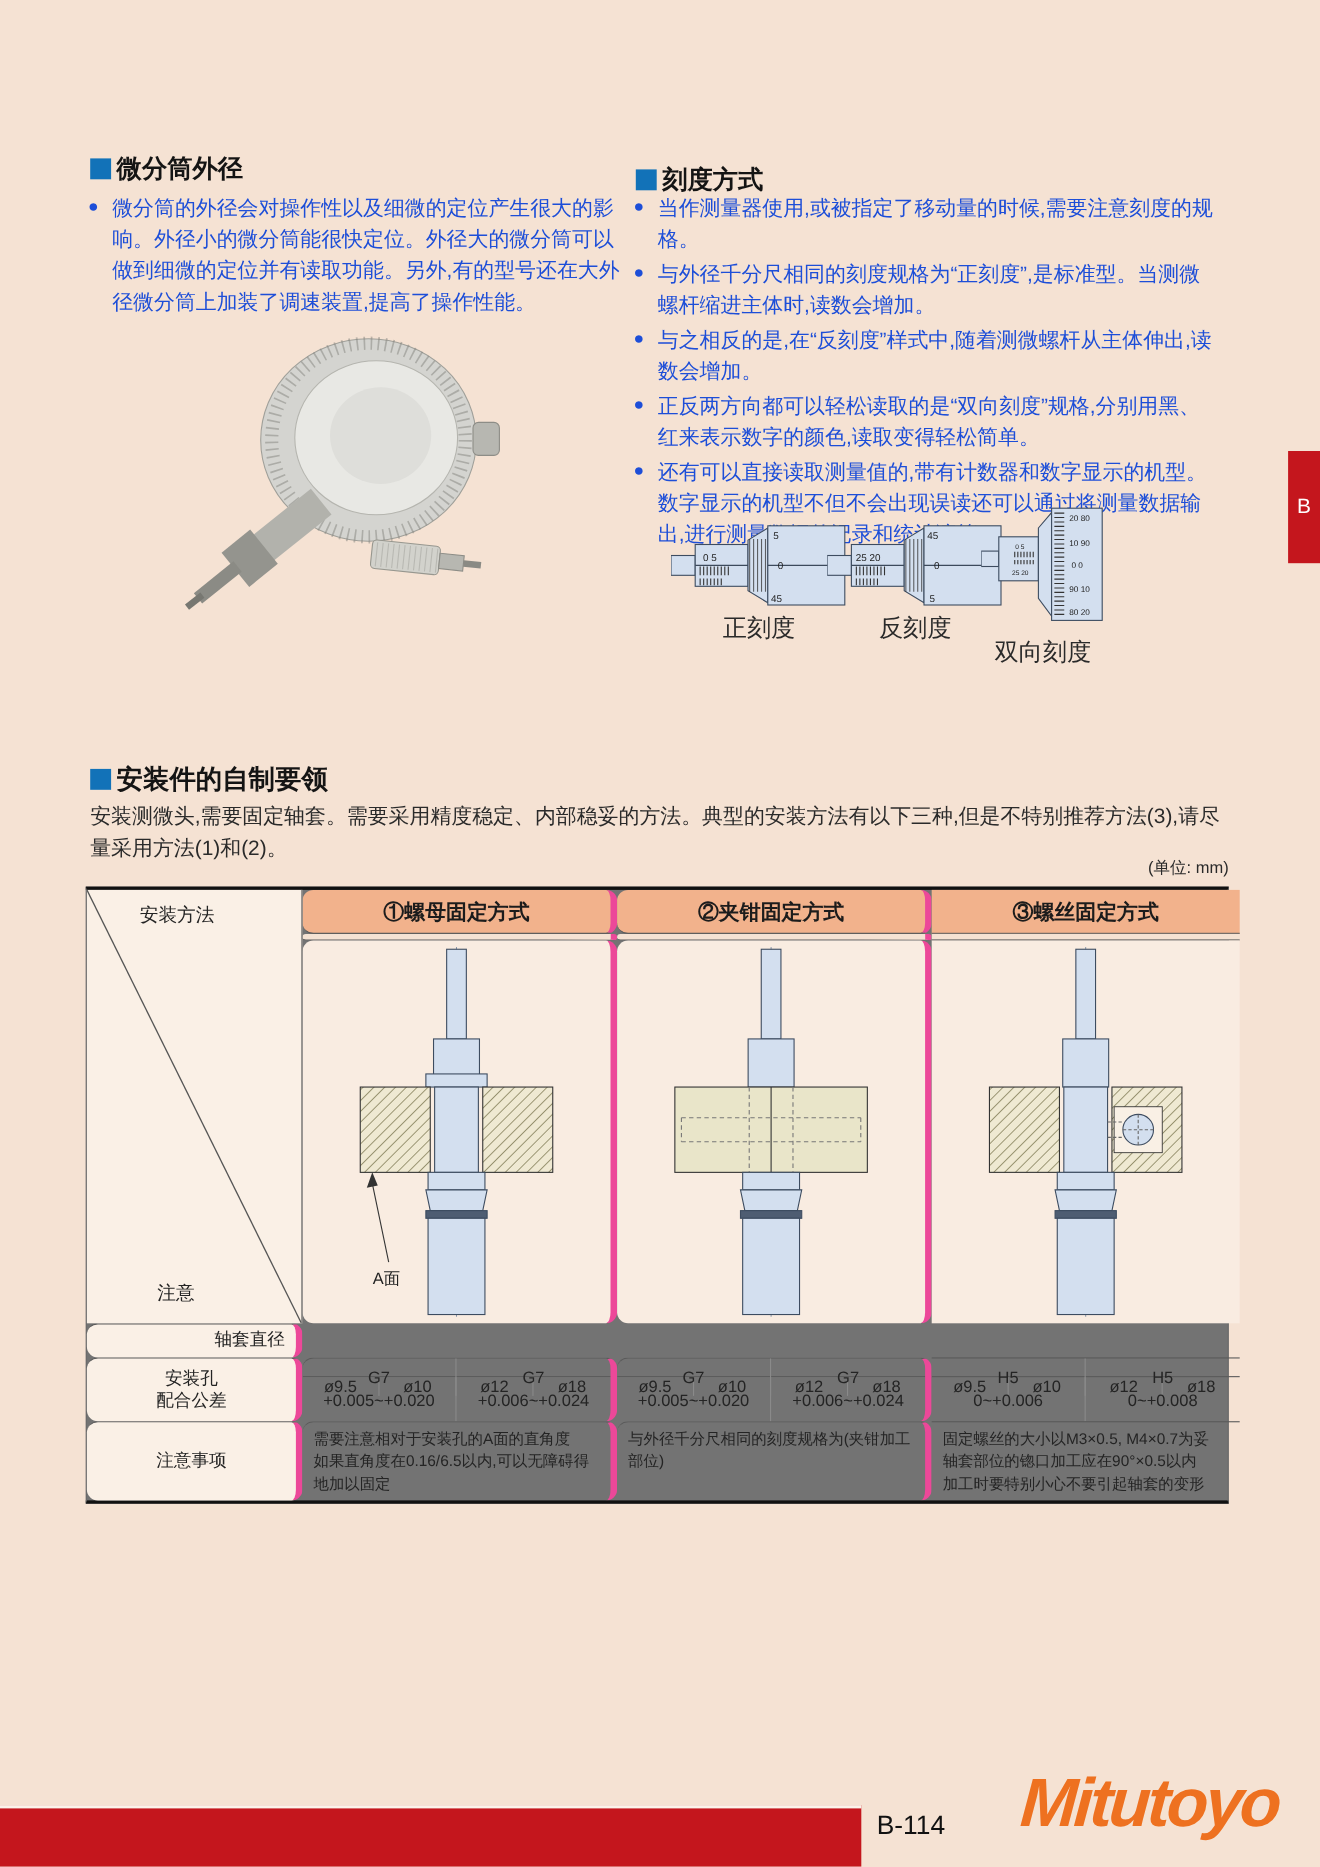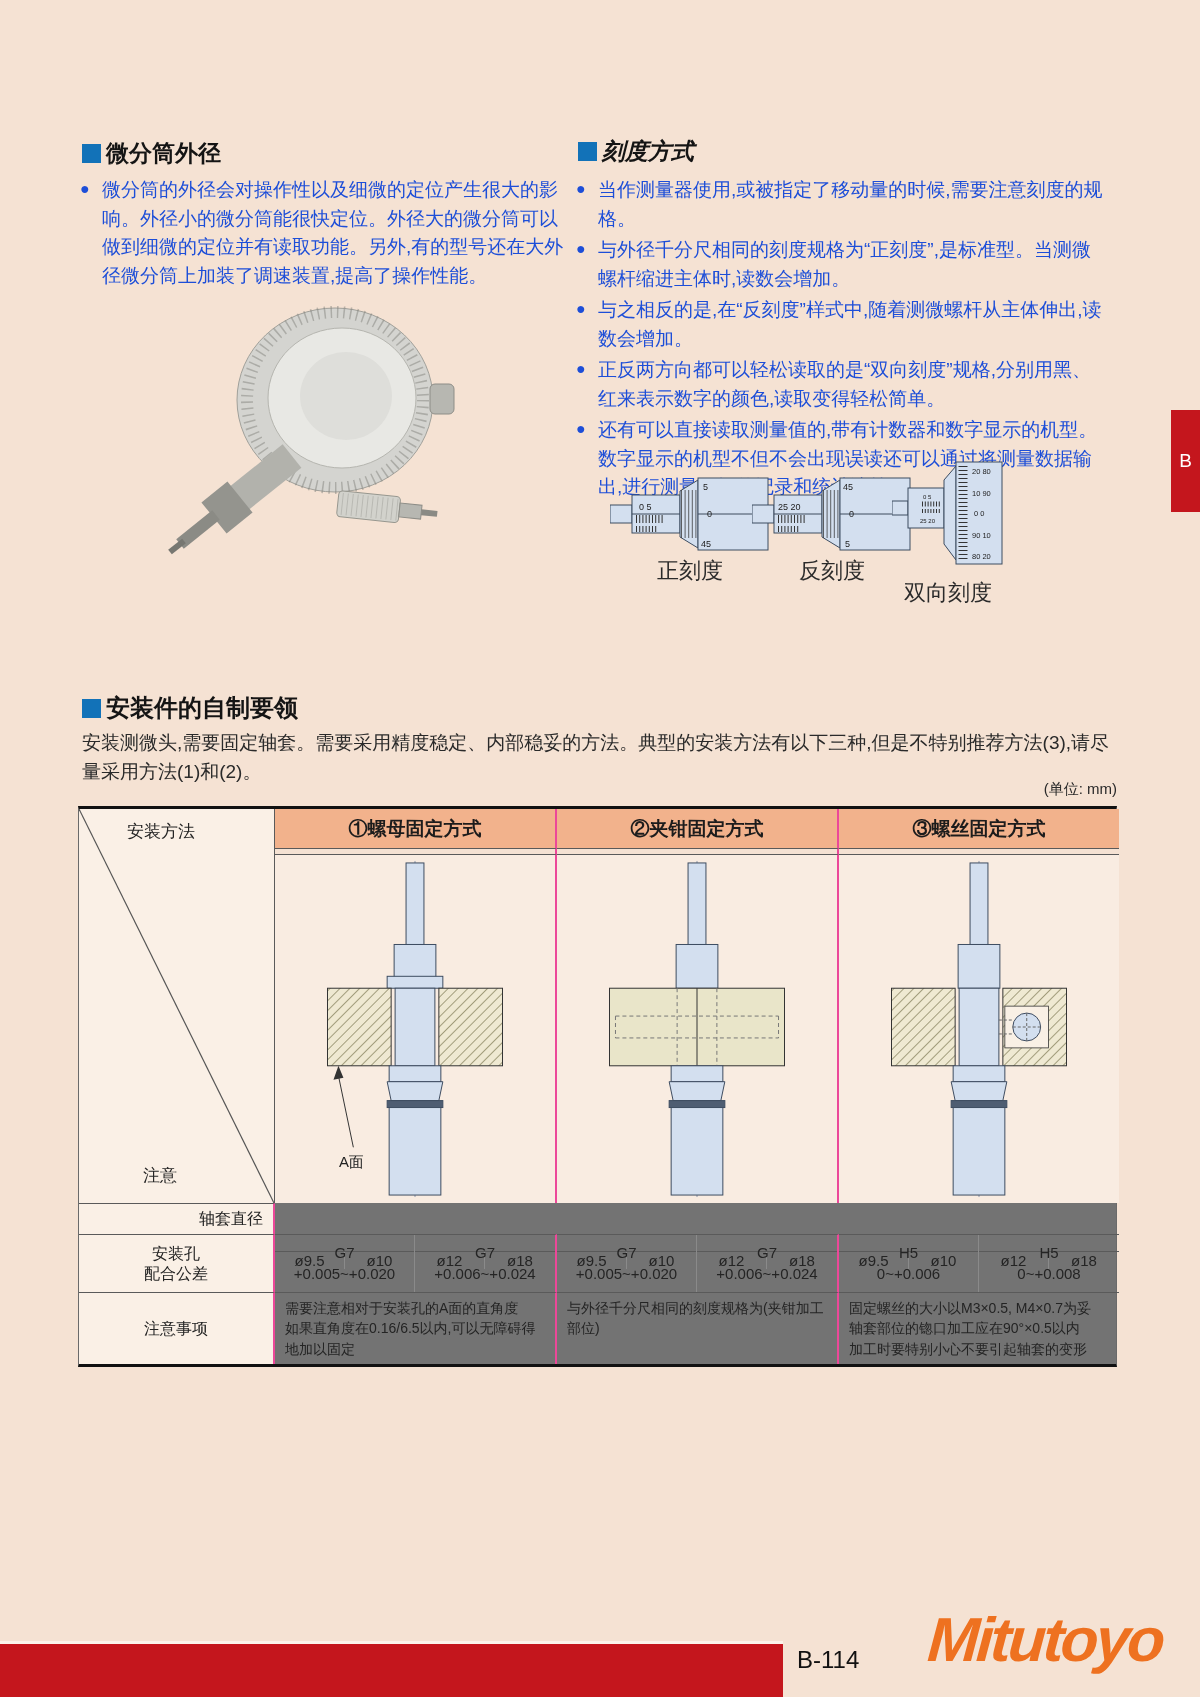--- a/index.html
+++ b/index.html
@@ -24,21 +24,21 @@
      display:grid;grid-template-columns:196px 1fr 1fr 1fr;
      grid-template-rows:40px 6px 348px 31px 58px 72px;background:#737373;box-sizing:border-box;}
   .corner{grid-column:1;grid-row:1/4;position:relative;border-right:1px solid #5a5a5a;background:#faf0e6;}
   .diag{position:absolute;inset:0;width:100%;height:100%;}
   .corner-top{position:absolute;left:48px;top:11px;font-size:17px;}
   .corner-bottom{position:absolute;left:64px;bottom:16px;font-size:17px;}
   .mhead{grid-row:1;background:#f2b28c;display:flex;align-items:center;justify-content:center;
          font-size:19px;font-weight:600;border-bottom:1px solid #5a5a5a;color:#1c1c1c;}
   .spacer{grid-row:2;background:#f5e2d3;border-bottom:1px solid #5a5a5a;}
   .draw-cell{grid-row:3;display:flex;justify-content:center;align-items:flex-start;background:#f9ece1;}
-  .b-r{border-right:2px solid #ec4899;}
+  .b-r{border-right:6px solid #ec4899;border-radius:10px;}
   .b-t{border-top:1px solid #5a5a5a;}
   .lbl-cell{display:flex;align-items:center;justify-content:center;font-size:16px;background:#faf0e6;
             text-align:center;white-space:pre-line;line-height:1.25;}
   .lbl-right{justify-content:flex-end;padding-right:10px;}
   .dia-grid{display:grid;grid-template-columns:repeat(4,1fr);margin-top:48px;}
   .dia-cell{display:flex;align-items:center;justify-content:center;font-size:15px;}
   .dia-cell.inner{border-right:1px solid #8a8a8a;}
   .tol-grid{display:grid;grid-template-columns:repeat(2,1fr);}
   .tol-cell{display:flex;flex-direction:column;align-items:center;justify-content:center;
             font-size:15px;line-height:1.35;}
@@ -81,21 +81,21 @@
     <line x1="76" y1="227" x2="40" y2="256" stroke="#8b8b85" stroke-width="12"></line>
     <line x1="44" y1="253" x2="30" y2="264" stroke="#777771" stroke-width="6"></line>
     <g transform="rotate(6 250 235)">
       <rect x="196" y="208" width="62" height="26" rx="4" fill="#d2d2cc" stroke="#97978f"></rect>
       <line x1="200" y1="221" x2="256" y2="221" stroke="#8a8a84" stroke-width="22" stroke-dasharray="1 4" opacity="0.35"></line>
       <rect x="258" y="214" width="22" height="14" fill="#b7b7b1" stroke="#8d8d87"></rect>
       <rect x="280" y="218" width="16" height="6" fill="#8a8a84"></rect>
     </g>
   </svg>
 
-  <div class="sec-title" style="left:578px;top:136px;font-style:italic;">
+  <div class="sec-title" style="left:578px;top:148px;">
     <span class="sq"></span>
     <span>刻度方式</span>
   </div>
   <div class="bullets" style="left:578px;top:176px;width:530px;">
     <p class="bullet">当作测量器使用,或被指定了移动量的时候,需要注意刻度的规格。</p>
     <p class="bullet">与外径千分尺相同的刻度规格为“正刻度”,是标准型。当测微螺杆缩进主体时,读数会增加。</p>
     <p class="bullet">与之相反的是,在“反刻度”样式中,随着测微螺杆从主体伸出,读数会增加。</p>
     <p class="bullet">正反两方向都可以轻松读取的是“双向刻度”规格,分别用黑、红来表示数字的颜色,读取变得轻松简单。</p>
     <p class="bullet">还有可以直接读取测量值的,带有计数器和数字显示的机型。数字显示的机型不但不会出现误读还可以通过将测量数据输出,进行测量数据的记录和统计演算。</p>
   </div>

